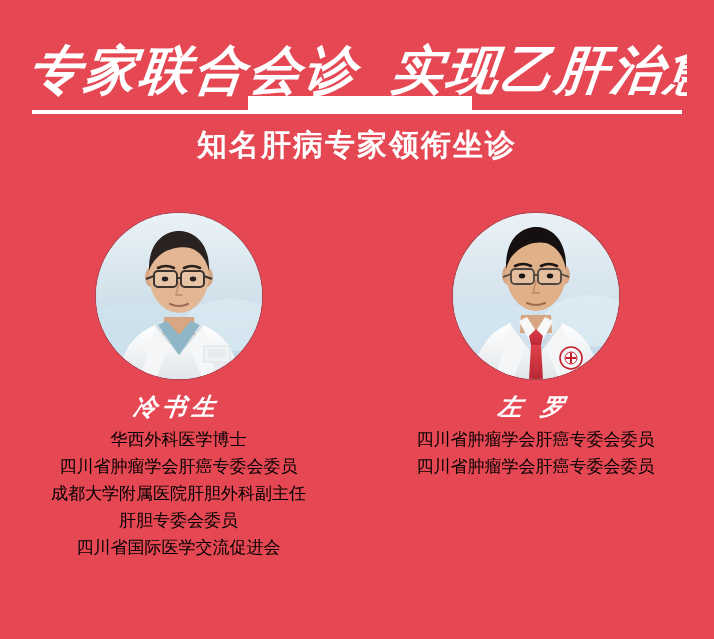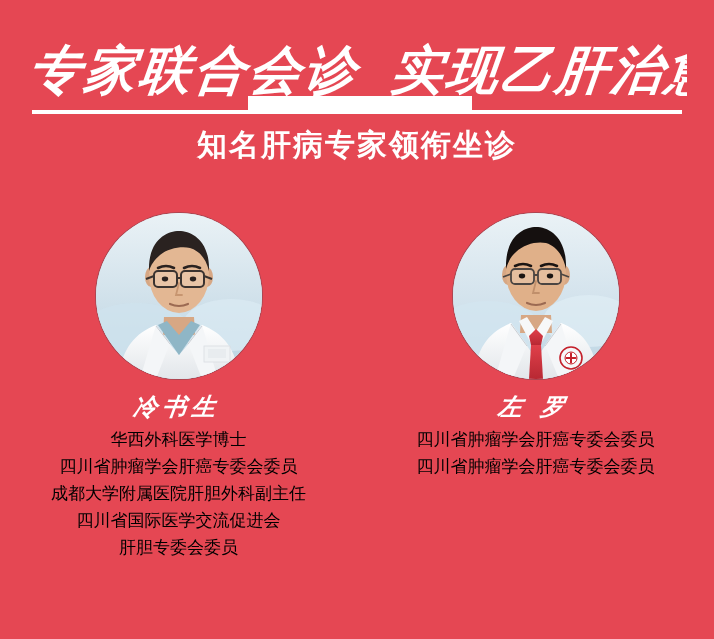--- a/index.html
+++ b/index.html
@@ -221,22 +221,22 @@
       <div class="doc-name">
         <svg width="170" height="30" viewBox="0 0 170 30">
           <text id="dn1" x="85" y="24" fill="#ffffff" text-anchor="middle" font-family="'DejaVu Serif', 'Liberation Serif', serif" font-size="24" font-weight="bold" font-style="italic" letter-spacing="5" transform="skewX(-7)">冷书生</text>
         </svg>
       </div>
 
       <div class="credentials">
         <div>华西外科医学博士</div>
         <div>四川省肿瘤学会肝癌专委会委员</div>
         <div>成都大学附属医院肝胆外科副主任</div>
+        <div>肝胆专委会委员</div>
         <div>四川省国际医学交流促进会</div>
-        <div>肝胆专委会委员</div>
       </div>
     </div>
 
     <div class="doctor">
       <div class="portrait">
         <svg width="166" height="166" viewBox="0 0 166 166">
           <defs>
             <linearGradient id="bgR" x1="0" y1="0" x2="0" y2="1">
               <stop offset="0%" stop-color="#eaf2f6"></stop>
               <stop offset="55%" stop-color="#d2e2ec"></stop>

